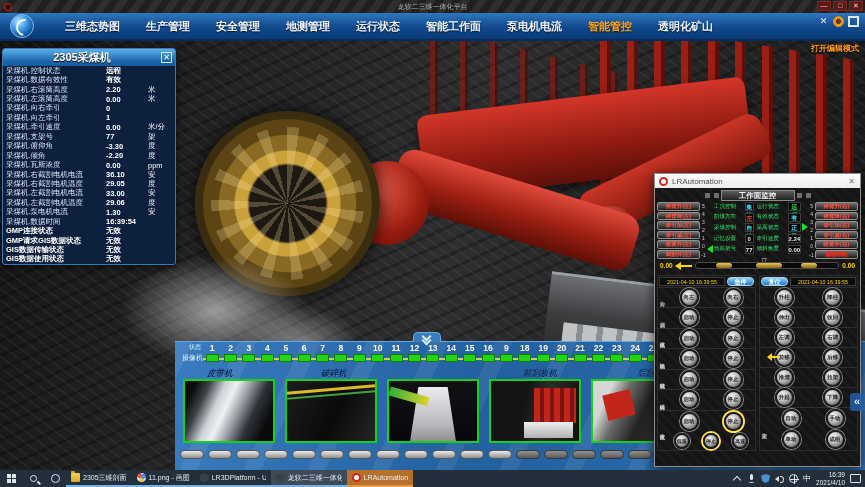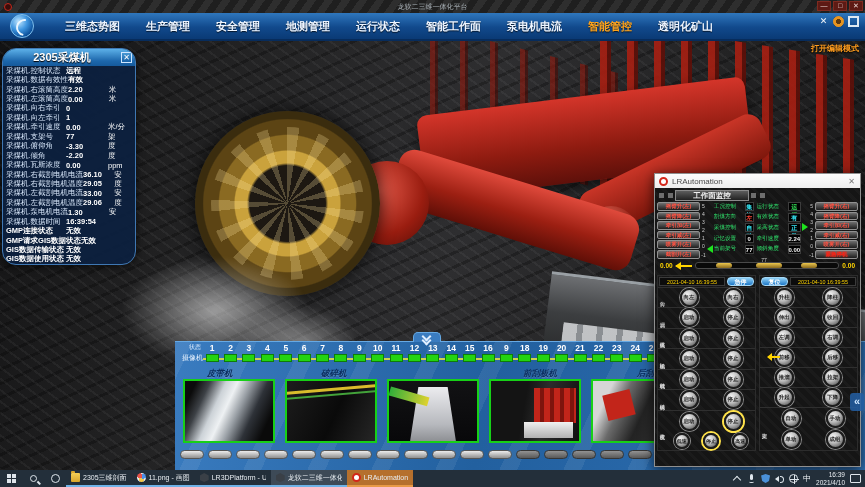--- a/index.html
+++ b/index.html
@@ -68,22 +68,22 @@
   .spray1{position:absolute;left:120px;top:215px;width:190px;height:110px;border-radius:50%;
     background:radial-gradient(ellipse,rgba(255,255,255,.55),rgba(255,255,255,0) 70%);filter:blur(2px);}
   .spray2{position:absolute;left:240px;top:265px;width:120px;height:70px;border-radius:50%;
     background:radial-gradient(ellipse,rgba(255,255,255,.4),rgba(255,255,255,0) 70%);filter:blur(2px);}
   .convey{position:absolute;left:545px;top:250px;width:330px;height:96px;transform:rotate(7deg);
     background:linear-gradient(#6d6f72,#3c3e40 40%,#232425);border-top:3px solid #9aa0a5;}
   .whiteband{position:absolute;left:560px;top:300px;width:310px;height:42px;transform:rotate(7deg);
     background:repeating-linear-gradient(90deg,#d9dbdd 0 14px,#9a9ea2 14px 20px);opacity:.85;}
 
   
-  .lpanel{position:absolute;left:2px;top:48px;width:134px;z-index:6;
-    background:rgba(12,32,64,.93);border:1px solid #3f78b4;border-radius:14px;overflow:hidden;
+  .lpanel{position:absolute;left:2px;top:48px;width:174px;z-index:6;
+    background:rgba(12,32,64,.93);border:1px solid #3f78b4;border-radius:3px;overflow:hidden;
     box-shadow:0 2px 8px rgba(0,0,0,.6);}
   .lphead{height:17px;background:linear-gradient(#5cb0e8,#1d67ac 70%,#155a9c);display:flex;align-items:center;}
   .lptitle{flex:1;text-align:center;font-size:11px;font-weight:bold;color:#fff;text-shadow:0 1px 1px #000;}
   .lpclose{width:11px;height:11px;margin-right:3px;border:1px solid #cfe6ff;color:#fff;font-size:8px;
     line-height:9px;text-align:center;cursor:pointer;}
   .lprow{display:flex;height:9.45px;align-items:center;padding:0 3px;}
   .lprow .l{flex:1;font-size:7.5px;color:#d9e8fb;white-space:nowrap;}
   .lprow .v{width:42px;font-size:7.5px;font-weight:bold;color:#fff;}
   .lprow .u{width:24px;font-size:7.5px;color:#fff;}
   .lprow.sys .l{color:#fff;font-weight:bold;}
@@ -133,21 +133,21 @@
 
   
   .lrwin{position:absolute;left:654px;top:173px;width:207px;height:294px;z-index:10;
     border:1px solid #8f8f8f;background:#161616;box-shadow:0 3px 12px rgba(0,0,0,.7);}
   .lrtitle{height:14px;background:linear-gradient(#fdfdfd,#ededed);display:flex;align-items:center;}
   .lrlogo{width:9px;height:9px;margin-left:4px;border-radius:50%;border:2px solid #d3271a;background:#fff;}
   .lrname{margin-left:4px;font-size:8px;color:#4a4a4a;}
   .lrclose{margin-left:auto;margin-right:5px;font-size:8px;color:#777;cursor:pointer;}
   .lrbody{position:absolute;left:0;top:14px;right:0;bottom:0;background:
     repeating-linear-gradient(45deg,rgba(255,255,255,.025) 0 3px,transparent 3px 8px),#151515;padding:1px 2px;}
-  .lrtabrow{height:12px;display:flex;align-items:center;position:relative;}
+  .lrtabrow{height:12px;display:flex;align-items:center;justify-content:center;position:relative;}
   .lrtabrow .dash{width:5px;height:5px;background:#6e6e6e;margin:0 2px;}
   .lrtab{width:74px;height:11px;background:linear-gradient(#5c5c5c,#222);border:1px solid #8a8a8a;
     color:#f0f0f0;font-size:7.5px;line-height:9px;text-align:center;font-weight:bold;}
   .lrupper{display:flex;margin-top:1px;}
   .pcol{width:45px;display:flex;flex-direction:column;gap:1px;}
   .pill{height:8.6px;background:linear-gradient(#6f6f6f,#1d1d1d);border:1px solid #909090;border-radius:2px;
     font-size:5.5px;line-height:7px;text-align:center;color:#ff5242;font-weight:bold;cursor:pointer;white-space:nowrap;overflow:hidden;}
   .pill.alert{color:#ff2012;text-shadow:0 0 3px #ff3b2a;}
   .scol{width:7px;display:flex;flex-direction:column;justify-content:space-between;align-items:center;
     font-size:5px;color:#cfcfcf;padding:1px 0;}

